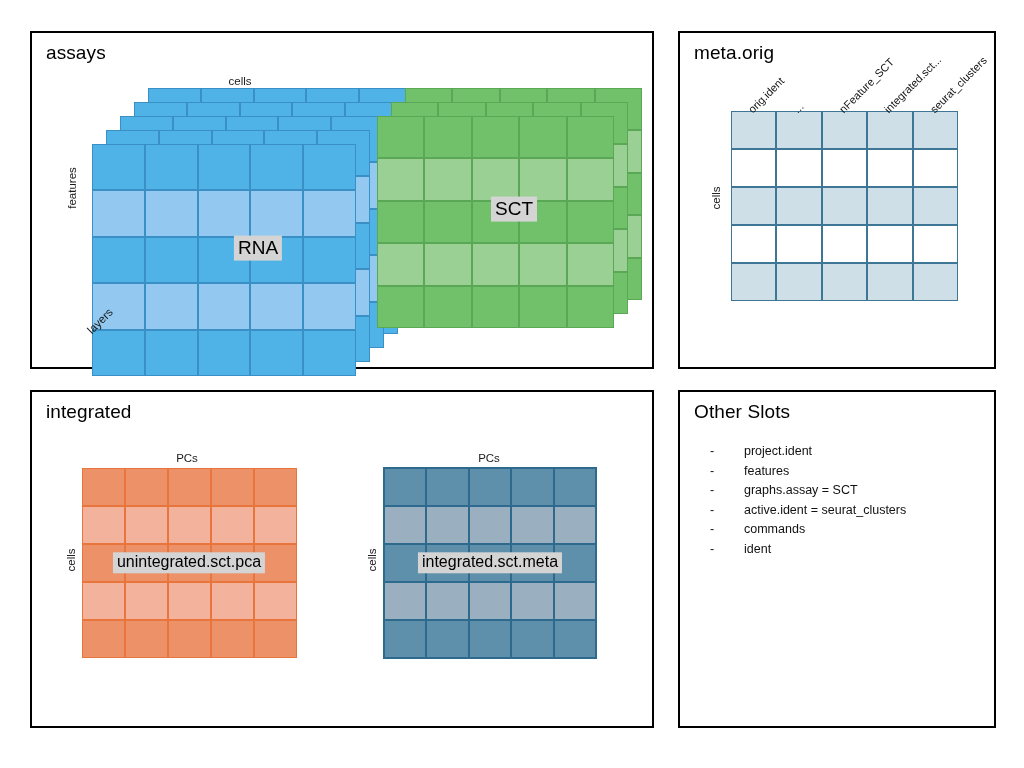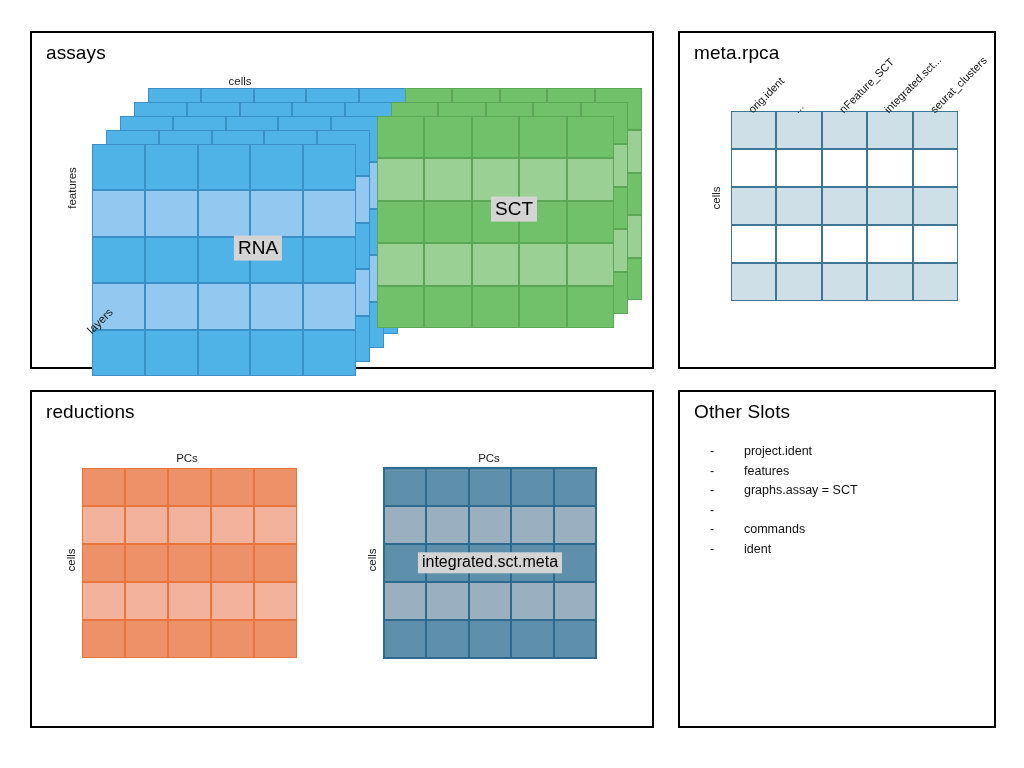--- a/index.html
+++ b/index.html
@@ -332,21 +332,21 @@
           <div class="cell" style="position: absolute; left: 47.4px; top: 169.6px; width: 47.4px; height: 42.4px; background: rgb(113, 193, 106); border: 1px solid rgb(90, 168, 85); box-sizing: border-box;"></div>
           <div class="cell" style="position: absolute; left: 94.8px; top: 169.6px; width: 47.4px; height: 42.4px; background: rgb(113, 193, 106); border: 1px solid rgb(90, 168, 85); box-sizing: border-box;"></div>
           <div class="cell" style="position: absolute; left: 142.2px; top: 169.6px; width: 47.4px; height: 42.4px; background: rgb(113, 193, 106); border: 1px solid rgb(90, 168, 85); box-sizing: border-box;"></div>
           <div class="cell" style="position: absolute; left: 189.6px; top: 169.6px; width: 47.4px; height: 42.4px; background: rgb(113, 193, 106); border: 1px solid rgb(90, 168, 85); box-sizing: border-box;"></div>
         </div>
       </div>
     <div class="matrix-tag" style="left: 482px; top: 176px; z-index: 50;">SCT</div>
   </section>
 
   <section class="panel" id="panel-metadata">
-    <div class="panel-title" style="z-index: 60;">meta.rpca</div>
+    <div class="panel-title" style="z-index: 60;">meta.orig</div>
 
     <div id="meta-heads">
         <div class="meta-head" style="left: 70.068px; top: 72px; z-index: 60;">orig.ident</div>
         <div class="meta-head" style="left: 115.468px; top: 72px; z-index: 60;">...</div>
         <div class="meta-head" style="left: 160.868px; top: 72px; z-index: 60;">nFeature_SCT</div>
         <div class="meta-head" style="left: 206.268px; top: 72px; z-index: 60;">integrated.sct...</div>
         <div class="meta-head" style="left: 251.668px; top: 72px; z-index: 60;">seurat_clusters</div>
       </div>
 
     <div class="axis-label axis-left-vert" style="left: 36px; top: 165px; z-index: 60;">cells</div>
@@ -374,21 +374,21 @@
         <div class="cell" style="position: absolute; left: 181.6px; top: 114px; width: 45.4px; height: 38px; background: rgb(255, 255, 255); border: 1px solid rgb(61, 119, 149); box-sizing: border-box;"></div>
         <div class="cell" style="position: absolute; left: 0px; top: 152px; width: 45.4px; height: 38px; background: rgb(207, 223, 232); border: 1px solid rgb(61, 119, 149); box-sizing: border-box;"></div>
         <div class="cell" style="position: absolute; left: 45.4px; top: 152px; width: 45.4px; height: 38px; background: rgb(207, 223, 232); border: 1px solid rgb(61, 119, 149); box-sizing: border-box;"></div>
         <div class="cell" style="position: absolute; left: 90.8px; top: 152px; width: 45.4px; height: 38px; background: rgb(207, 223, 232); border: 1px solid rgb(61, 119, 149); box-sizing: border-box;"></div>
         <div class="cell" style="position: absolute; left: 136.2px; top: 152px; width: 45.4px; height: 38px; background: rgb(207, 223, 232); border: 1px solid rgb(61, 119, 149); box-sizing: border-box;"></div>
         <div class="cell" style="position: absolute; left: 181.6px; top: 152px; width: 45.4px; height: 38px; background: rgb(207, 223, 232); border: 1px solid rgb(61, 119, 149); box-sizing: border-box;"></div>
       </div>
   </section>
 
   <section class="panel" id="panel-reductions">
-    <div class="panel-title" style="z-index: 60;">reductions</div>
+    <div class="panel-title" style="z-index: 60;">integrated</div>
 
     <div class="axis-label axis-top" style="left: 155px; top: 60px; z-index: 60;">PCs</div>
     <div class="axis-label axis-left-vert" style="left: 39px; top: 168px; z-index: 60;">cells</div>
     <div class="matrix" id="grid-unintegrated" style="left: 50px; top: 76px; width: 215px; height: 190px; position: absolute; display: block;">
         <div class="cell" style="position: absolute; left: 0px; top: 0px; width: 43px; height: 38px; background: rgb(237, 145, 104); border: 1px solid rgb(232, 118, 60); box-sizing: border-box;"></div>
         <div class="cell" style="position: absolute; left: 43px; top: 0px; width: 43px; height: 38px; background: rgb(237, 145, 104); border: 1px solid rgb(232, 118, 60); box-sizing: border-box;"></div>
         <div class="cell" style="position: absolute; left: 86px; top: 0px; width: 43px; height: 38px; background: rgb(237, 145, 104); border: 1px solid rgb(232, 118, 60); box-sizing: border-box;"></div>
         <div class="cell" style="position: absolute; left: 129px; top: 0px; width: 43px; height: 38px; background: rgb(237, 145, 104); border: 1px solid rgb(232, 118, 60); box-sizing: border-box;"></div>
         <div class="cell" style="position: absolute; left: 172px; top: 0px; width: 43px; height: 38px; background: rgb(237, 145, 104); border: 1px solid rgb(232, 118, 60); box-sizing: border-box;"></div>
         <div class="cell" style="position: absolute; left: 0px; top: 38px; width: 43px; height: 38px; background: rgb(243, 178, 155); border: 1px solid rgb(232, 118, 60); box-sizing: border-box;"></div>
@@ -405,20 +405,21 @@
         <div class="cell" style="position: absolute; left: 43px; top: 114px; width: 43px; height: 38px; background: rgb(243, 178, 155); border: 1px solid rgb(232, 118, 60); box-sizing: border-box;"></div>
         <div class="cell" style="position: absolute; left: 86px; top: 114px; width: 43px; height: 38px; background: rgb(243, 178, 155); border: 1px solid rgb(232, 118, 60); box-sizing: border-box;"></div>
         <div class="cell" style="position: absolute; left: 129px; top: 114px; width: 43px; height: 38px; background: rgb(243, 178, 155); border: 1px solid rgb(232, 118, 60); box-sizing: border-box;"></div>
         <div class="cell" style="position: absolute; left: 172px; top: 114px; width: 43px; height: 38px; background: rgb(243, 178, 155); border: 1px solid rgb(232, 118, 60); box-sizing: border-box;"></div>
         <div class="cell" style="position: absolute; left: 0px; top: 152px; width: 43px; height: 38px; background: rgb(237, 145, 104); border: 1px solid rgb(232, 118, 60); box-sizing: border-box;"></div>
         <div class="cell" style="position: absolute; left: 43px; top: 152px; width: 43px; height: 38px; background: rgb(237, 145, 104); border: 1px solid rgb(232, 118, 60); box-sizing: border-box;"></div>
         <div class="cell" style="position: absolute; left: 86px; top: 152px; width: 43px; height: 38px; background: rgb(237, 145, 104); border: 1px solid rgb(232, 118, 60); box-sizing: border-box;"></div>
         <div class="cell" style="position: absolute; left: 129px; top: 152px; width: 43px; height: 38px; background: rgb(237, 145, 104); border: 1px solid rgb(232, 118, 60); box-sizing: border-box;"></div>
         <div class="cell" style="position: absolute; left: 172px; top: 152px; width: 43px; height: 38px; background: rgb(237, 145, 104); border: 1px solid rgb(232, 118, 60); box-sizing: border-box;"></div>
       </div>
+    <div class="matrix-tag small" style="left: 157px; top: 171px; z-index: 50;">unintegrated.sct.pca</div>
 
     <div class="axis-label axis-top" style="left: 457px; top: 60px; z-index: 60;">PCs</div>
     <div class="axis-label axis-left-vert" style="left: 340px; top: 168px; z-index: 60;">cells</div>
     <div class="matrix" id="grid-integrated" style="left: 352px; top: 76px; width: 212px; height: 190px; position: absolute; display: block; outline: rgb(46, 106, 142) solid 1.5px;">
         <div class="cell" style="position: absolute; left: 0px; top: 0px; width: 42.4px; height: 38px; background: rgb(94, 143, 171); border: 1px solid rgb(46, 106, 142); box-sizing: border-box;"></div>
         <div class="cell" style="position: absolute; left: 42.4px; top: 0px; width: 42.4px; height: 38px; background: rgb(94, 143, 171); border: 1px solid rgb(46, 106, 142); box-sizing: border-box;"></div>
         <div class="cell" style="position: absolute; left: 84.8px; top: 0px; width: 42.4px; height: 38px; background: rgb(94, 143, 171); border: 1px solid rgb(46, 106, 142); box-sizing: border-box;"></div>
         <div class="cell" style="position: absolute; left: 127.2px; top: 0px; width: 42.4px; height: 38px; background: rgb(94, 143, 171); border: 1px solid rgb(46, 106, 142); box-sizing: border-box;"></div>
         <div class="cell" style="position: absolute; left: 169.6px; top: 0px; width: 42.4px; height: 38px; background: rgb(94, 143, 171); border: 1px solid rgb(46, 106, 142); box-sizing: border-box;"></div>
         <div class="cell" style="position: absolute; left: 0px; top: 38px; width: 42.4px; height: 38px; background: rgb(154, 175, 192); border: 1px solid rgb(46, 106, 142); box-sizing: border-box;"></div>
@@ -455,20 +456,21 @@
         <div class="slot-row">
           <span class="slot-dash">-</span>
           <span class="slot-text">features</span>
         </div>
         <div class="slot-row">
           <span class="slot-dash">-</span>
           <span class="slot-text">graphs.assay = SCT</span>
         </div>
         <div class="slot-row">
           <span class="slot-dash">-</span>
+          <span class="slot-text">active.ident = seurat_clusters</span>
         </div>
         <div class="slot-row">
           <span class="slot-dash">-</span>
           <span class="slot-text">commands</span>
         </div>
         <div class="slot-row">
           <span class="slot-dash">-</span>
           <span class="slot-text">ident</span>
         </div>
       </div>

